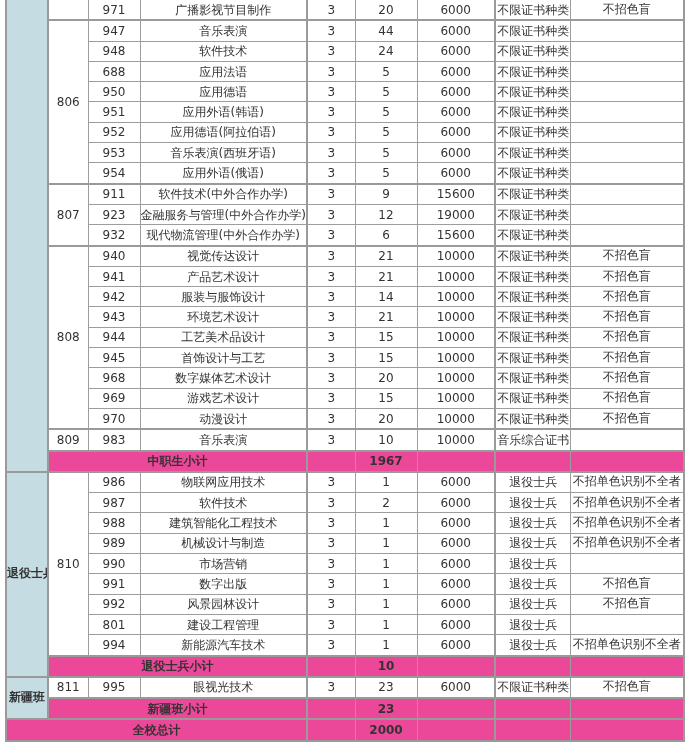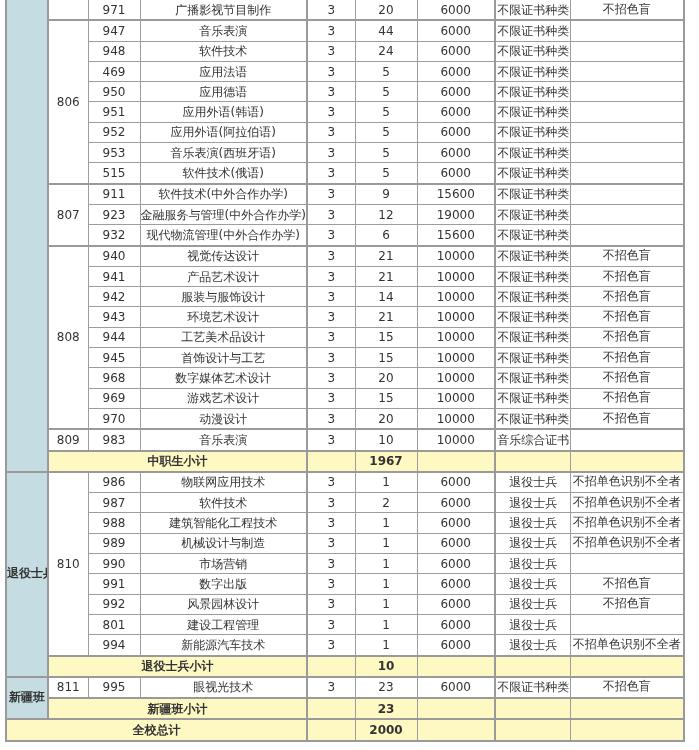--- a/index.html
+++ b/index.html
@@ -13,21 +13,21 @@
     font-size: 12px; color: #333333;
   }
   table.plan td {
     border: 1px solid #9d9d9d;
     height: 19.3px; padding: 0; text-align: center; vertical-align: middle;
     white-space: nowrap; overflow: hidden; line-height: 14px;
   }
   table.plan tr.grp-start td { border-top: 2px solid #9a9a9a; }
   td.cat { background: #c5dde2; font-weight: bold; color: #333; }
   td.left { text-align: center; padding-left: 1px !important; }
-  tr.subtotal td { background: #fef9c3; font-weight: bold; }
+  tr.subtotal td { background: #ec4899; font-weight: bold; }
   td.vsep { border-left: 2px solid #9a9a9a !important; }
   td.rsep { border-right: 2px solid #9a9a9a !important; font-family: Liberation Mono, monospace; }
 </style>
 </head>
 <body>
 
 <table class="plan">
   <colgroup>
     <col style="width:42px">
       <col style="width:40px">
@@ -64,21 +64,21 @@
       <tr>
         <td>948</td>
         <td>软件技术</td>
         <td class="vsep">3</td>
         <td>24</td>
         <td>6000</td>
         <td class="vsep left">不限证书种类</td>
         <td class="rsep"></td>
       </tr>
       <tr>
-        <td>469</td>
+        <td>688</td>
         <td>应用法语</td>
         <td class="vsep">3</td>
         <td>5</td>
         <td>6000</td>
         <td class="vsep left">不限证书种类</td>
         <td class="rsep"></td>
       </tr>
       <tr>
         <td>950</td>
         <td>应用德语</td>
@@ -92,39 +92,39 @@
         <td>951</td>
         <td>应用外语(韩语)</td>
         <td class="vsep">3</td>
         <td>5</td>
         <td>6000</td>
         <td class="vsep left">不限证书种类</td>
         <td class="rsep"></td>
       </tr>
       <tr>
         <td>952</td>
-        <td>应用外语(阿拉伯语)</td>
+        <td>应用德语(阿拉伯语)</td>
         <td class="vsep">3</td>
         <td>5</td>
         <td>6000</td>
         <td class="vsep left">不限证书种类</td>
         <td class="rsep"></td>
       </tr>
       <tr>
         <td>953</td>
         <td>音乐表演(西班牙语)</td>
         <td class="vsep">3</td>
         <td>5</td>
         <td>6000</td>
         <td class="vsep left">不限证书种类</td>
         <td class="rsep"></td>
       </tr>
       <tr>
-        <td>515</td>
-        <td>软件技术(俄语)</td>
+        <td>954</td>
+        <td>应用外语(俄语)</td>
         <td class="vsep">3</td>
         <td>5</td>
         <td>6000</td>
         <td class="vsep left">不限证书种类</td>
         <td class="rsep"></td>
       </tr>
       <tr class="grp-start">
         <td rowspan="3">807</td>
         <td>911</td>
         <td>软件技术(中外合作办学)</td>

